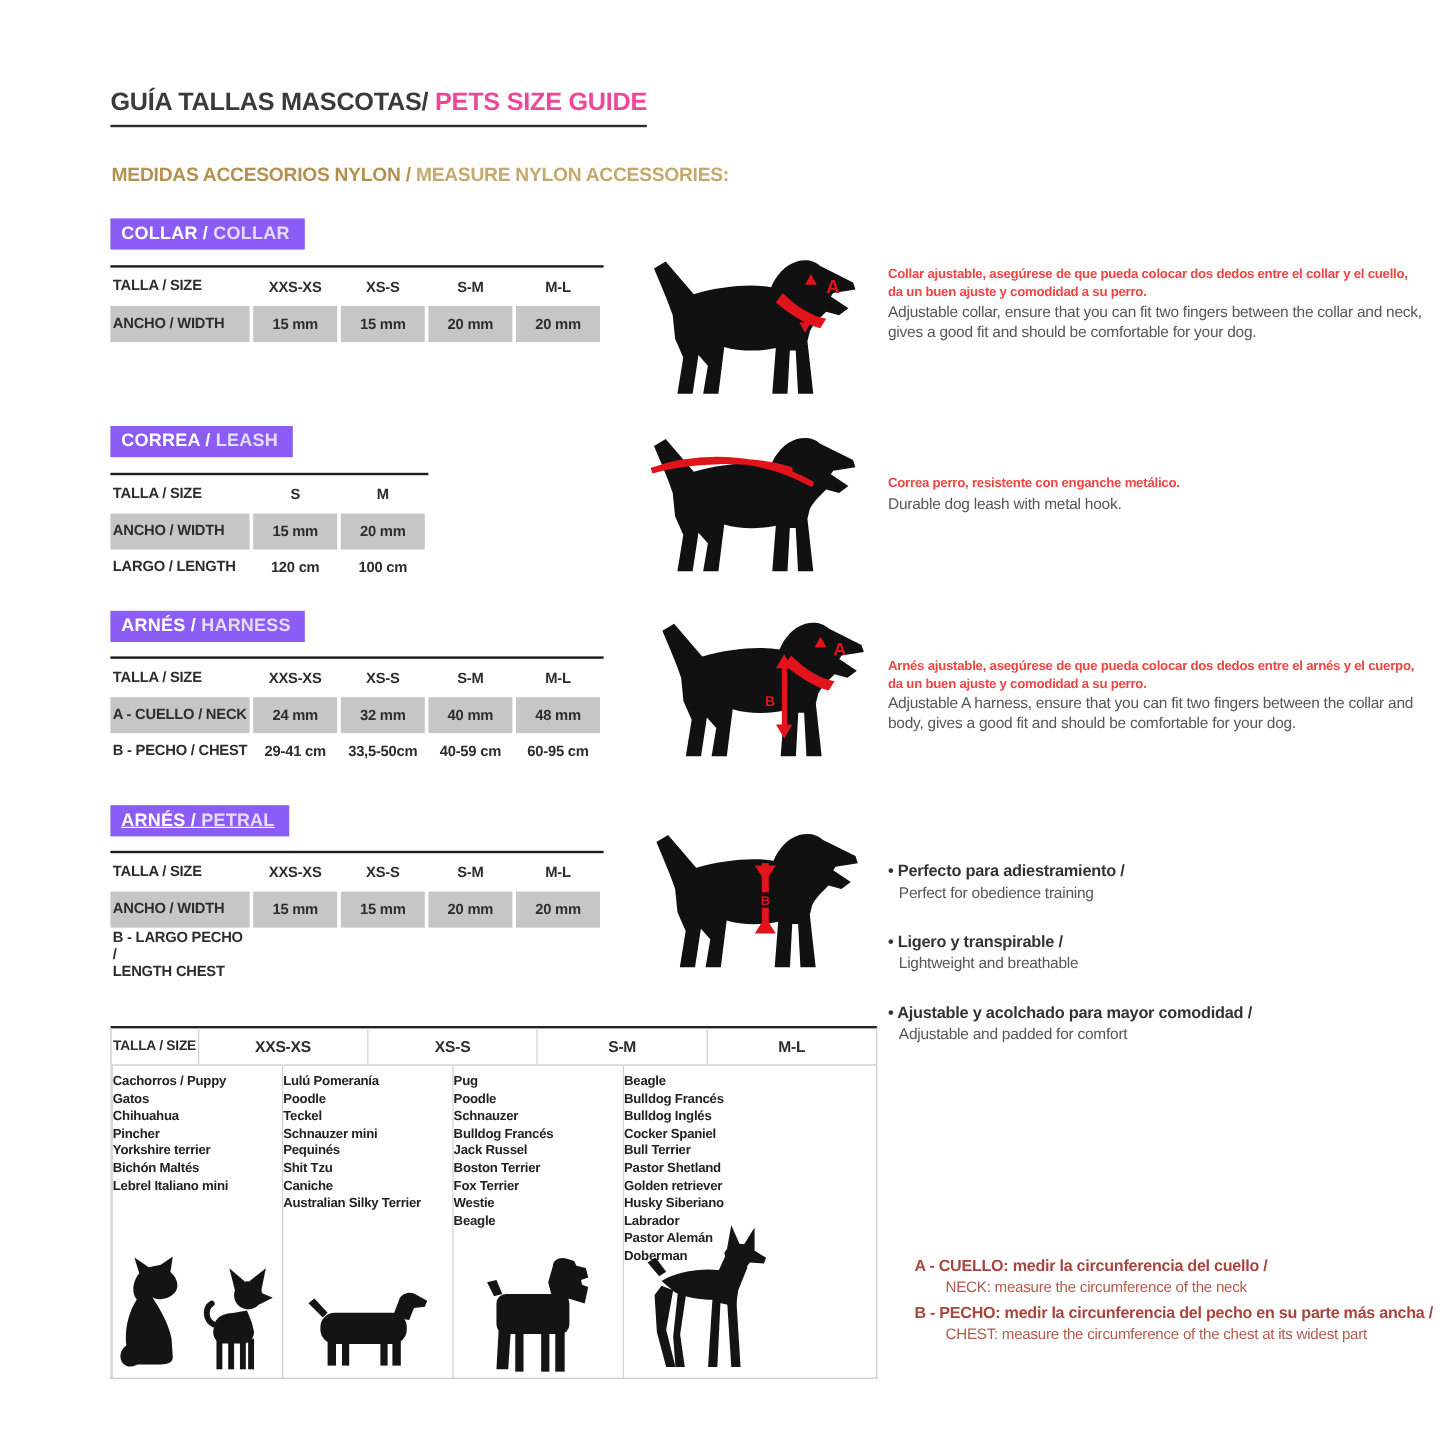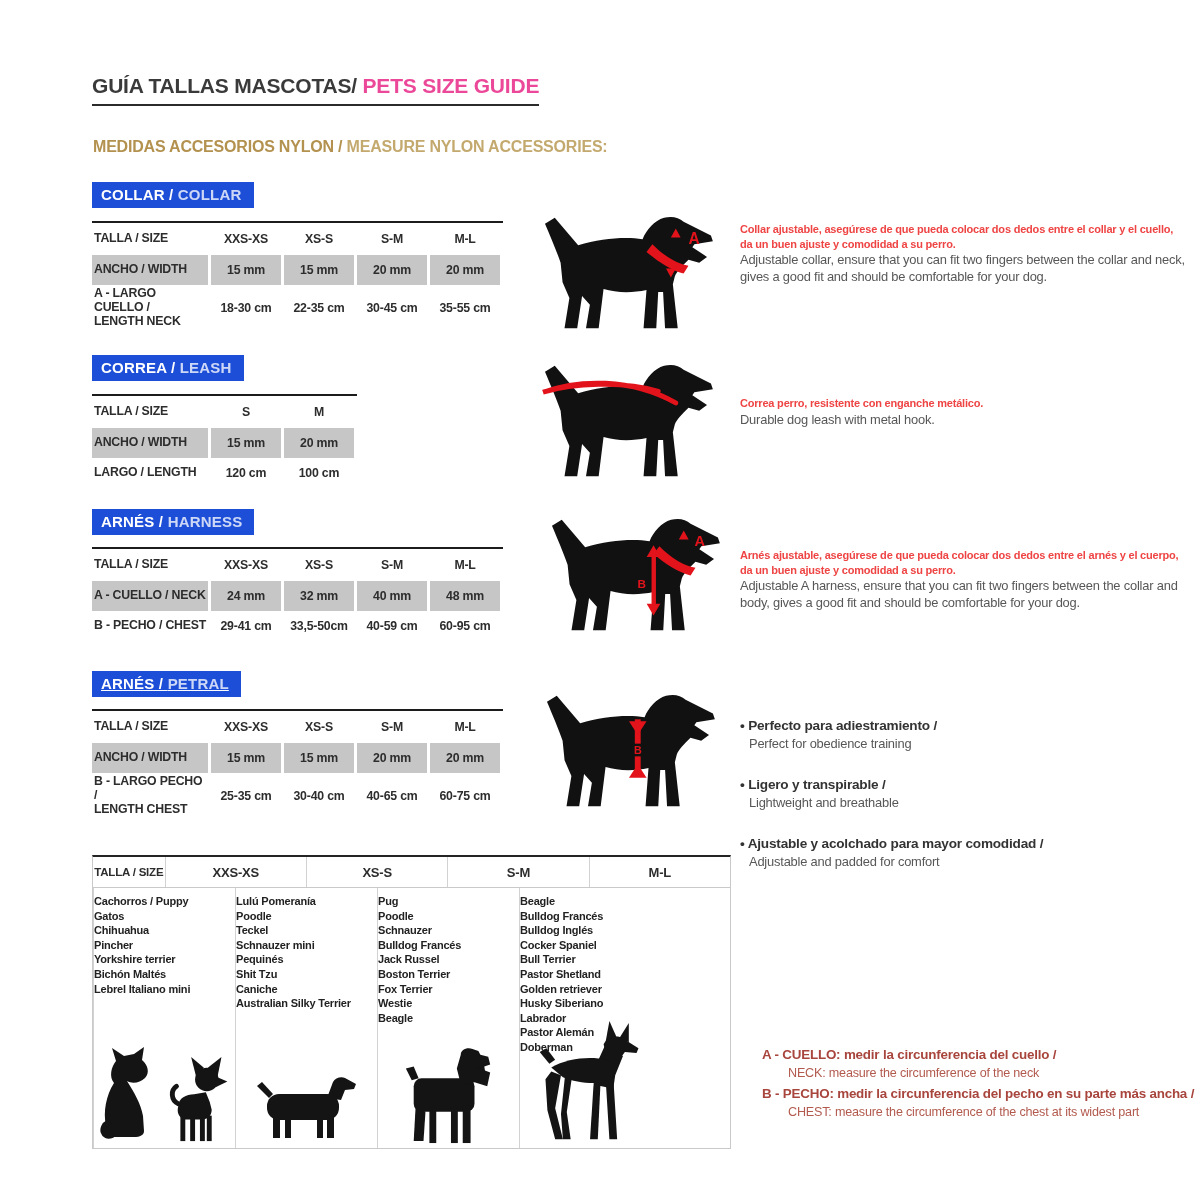--- a/index.html
+++ b/index.html
@@ -11,21 +11,21 @@
   .abs{position:absolute;}
 
   
   .title{left:92px;top:74px;font-size:21px;font-weight:700;color:#3a3a3a;
          border-bottom:2px solid #2b2b2b;padding-bottom:6px;display:inline-block;}
   .title .en{color:#ec4899;}
   .subtitle{left:93px;top:138px;font-size:16px;font-weight:700;color:#b3914f;}
   .subtitle .en{color:#c3a96e;font-weight:700;}
 
   
-  .badge{background:#1d4ed8;color:#fff;font-weight:700;font-size:15px;
+  .badge{background:#8b5cf6;color:#fff;font-weight:700;font-size:15px;
          padding:4px 12px 5px 9px;display:inline-block;letter-spacing:0.2px;}
   .badge .en{color:rgba(255,255,255,0.78);}
 
   
   .acc-table{}
   .row{display:flex;height:30px;}
   .row.head{border-top:2px solid #1c1c1c;height:32px;}
   .row.tall{height:46px;}
   .row .lbl{width:114px;margin-right:3px;display:flex;flex-direction:column;
             justify-content:center;font-weight:700;font-size:12.3px;line-height:1.12;
@@ -111,32 +111,20 @@
       <div class="lbl">
           <span>ANCHO / WIDTH</span>
         </div>
       <div class="vals">
           <div>15 mm</div>
           <div>15 mm</div>
           <div>20 mm</div>
           <div>20 mm</div>
         </div>
     </div>
-    <div class="row tall">
-      <div class="lbl">
-          <span>A - LARGO CUELLO /</span>
-          <span>LENGTH NECK</span>
-        </div>
-      <div class="vals">
-          <div>18-30 cm</div>
-          <div>22-35 cm</div>
-          <div>30-45 cm</div>
-          <div>35-55 cm</div>
-        </div>
-    </div>
   </div>
 
   <svg class="dog" style="left:531px;top:212px;" width="190" height="122" viewBox="0 0 190 125">
     <use href="#acc-dog"></use>
     <g class="red">
       <path d="M122,33 C134,45 147,53 159,55 L154,63 C141,60 127,50 116,41 Z"></path>
       <polygon points="141,26 146,17 151,26"></polygon>
       <polygon points="136,58 146,58 141,67"></polygon>
       <text x="159" y="33" font-size="16" fill="#e3131b">A</text>
     </g>
@@ -273,26 +261,20 @@
           <div>15 mm</div>
           <div>15 mm</div>
           <div>20 mm</div>
           <div>20 mm</div>
         </div>
     </div>
     <div class="row tall">
       <div class="lbl">
           <span>B - LARGO PECHO /</span>
           <span>LENGTH CHEST</span>
-        </div>
-      <div class="vals">
-          <div>25-35 cm</div>
-          <div>30-40 cm</div>
-          <div>40-65 cm</div>
-          <div>60-75 cm</div>
         </div>
     </div>
   </div>
 
   <svg class="dog" style="left:533px;top:690px;" width="190" height="122" viewBox="0 0 190 125">
     <use href="#acc-dog"></use>
     <g class="red">
       <rect x="102" y="30" width="6" height="58"></rect>
       <polygon points="96,32 114,32 105,46"></polygon>
       <polygon points="96,90 114,90 105,76"></polygon>

